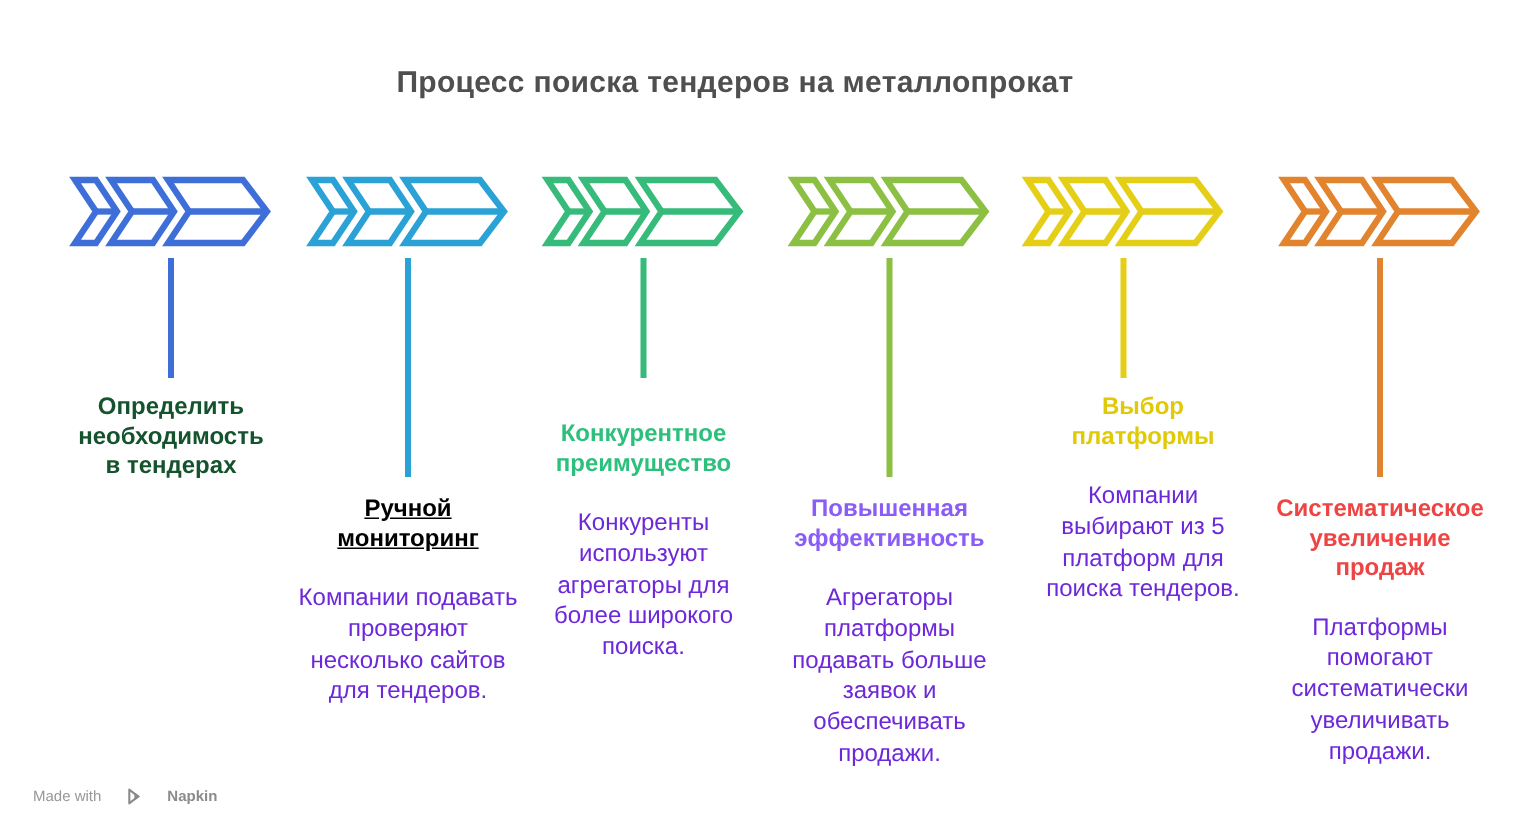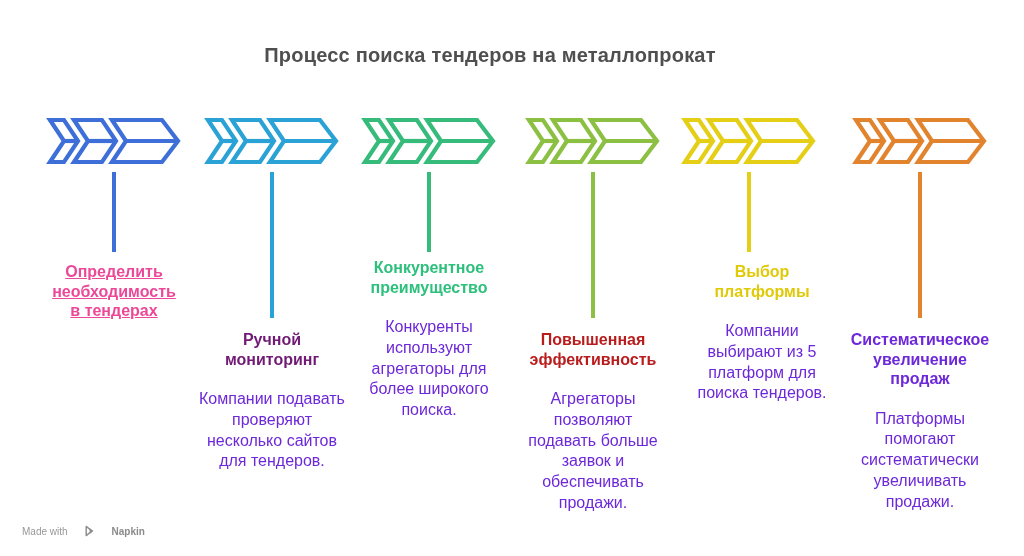--- a/index.html
+++ b/index.html
@@ -37,73 +37,73 @@
       <svg viewBox="0 0 132 48" width="132" height="48" class="chev-svg" style="left: 48px; top: 117px;">
         <polygon points="2,3 16,3 30,24 16,45 2,45 16,24" fill="none" stroke="#3e6fd8" stroke-width="4.2" stroke-linejoin="miter"></polygon>
         <line x1="16" y1="24" x2="30" y2="24" stroke="#3e6fd8" stroke-width="4.2"></line>
         <polygon points="26,3 54,3 68,24 54,45 26,45 40,24" fill="none" stroke="#3e6fd8" stroke-width="4.2" stroke-linejoin="miter"></polygon>
         <line x1="40" y1="24" x2="68" y2="24" stroke="#3e6fd8" stroke-width="4.2"></line>
         <polygon points="64,3 114,3 130,24 114,45 64,45 78,24" fill="none" stroke="#3e6fd8" stroke-width="4.2" stroke-linejoin="miter"></polygon>
         <line x1="78" y1="24" x2="130" y2="24" stroke="#3e6fd8" stroke-width="4.2"></line>
       </svg>
       <div class="connector" style="left: 112px; top: 172px; height: 80px; background: rgb(62, 111, 216);"></div>
       <div class="step-text" style="left: 24px; top: 262px;">
-        <div class="step-heading" style="color: #ec4899; text-decoration: underline;">Определить
+        <div class="step-heading" style="color: #14532d;">Определить
 необходимость
 в тендерах</div>
       </div>
       <svg viewBox="0 0 132 48" width="132" height="48" class="chev-svg" style="left: 206px; top: 117px;">
         <polygon points="2,3 16,3 30,24 16,45 2,45 16,24" fill="none" stroke="#2aa2d6" stroke-width="4.2" stroke-linejoin="miter"></polygon>
         <line x1="16" y1="24" x2="30" y2="24" stroke="#2aa2d6" stroke-width="4.2"></line>
         <polygon points="26,3 54,3 68,24 54,45 26,45 40,24" fill="none" stroke="#2aa2d6" stroke-width="4.2" stroke-linejoin="miter"></polygon>
         <line x1="40" y1="24" x2="68" y2="24" stroke="#2aa2d6" stroke-width="4.2"></line>
         <polygon points="64,3 114,3 130,24 114,45 64,45 78,24" fill="none" stroke="#2aa2d6" stroke-width="4.2" stroke-linejoin="miter"></polygon>
         <line x1="78" y1="24" x2="130" y2="24" stroke="#2aa2d6" stroke-width="4.2"></line>
       </svg>
       <div class="connector" style="left: 270px; top: 172px; height: 146px; background: rgb(42, 162, 214);"></div>
       <div class="step-text" style="left: 182px; top: 330px;">
-        <div class="step-heading" style="color: #701a75;">Ручной
+        <div class="step-heading" style="color: #000000; text-decoration: underline;">Ручной
 мониторинг</div>
         <div class="step-desc">Компании подавать
 проверяют
 несколько сайтов
 для тендеров.</div>
       </div>
       <svg viewBox="0 0 132 48" width="132" height="48" class="chev-svg" style="left: 363px; top: 117px;">
         <polygon points="2,3 16,3 30,24 16,45 2,45 16,24" fill="none" stroke="#36bb7b" stroke-width="4.2" stroke-linejoin="miter"></polygon>
         <line x1="16" y1="24" x2="30" y2="24" stroke="#36bb7b" stroke-width="4.2"></line>
         <polygon points="26,3 54,3 68,24 54,45 26,45 40,24" fill="none" stroke="#36bb7b" stroke-width="4.2" stroke-linejoin="miter"></polygon>
         <line x1="40" y1="24" x2="68" y2="24" stroke="#36bb7b" stroke-width="4.2"></line>
         <polygon points="64,3 114,3 130,24 114,45 64,45 78,24" fill="none" stroke="#36bb7b" stroke-width="4.2" stroke-linejoin="miter"></polygon>
         <line x1="78" y1="24" x2="130" y2="24" stroke="#36bb7b" stroke-width="4.2"></line>
       </svg>
       <div class="connector" style="left: 427px; top: 172px; height: 80px; background: rgb(54, 187, 123);"></div>
-      <div class="step-text" style="left: 339px; top: 258px;">
+      <div class="step-text" style="left: 339px; top: 280px;">
         <div class="step-heading" style="color: rgb(44, 192, 124);">Конкурентное
 преимущество</div>
         <div class="step-desc">Конкуренты
 используют
 агрегаторы для
 более широкого
 поиска.</div>
       </div>
       <svg viewBox="0 0 132 48" width="132" height="48" class="chev-svg" style="left: 527px; top: 117px;">
         <polygon points="2,3 16,3 30,24 16,45 2,45 16,24" fill="none" stroke="#8bc043" stroke-width="4.2" stroke-linejoin="miter"></polygon>
         <line x1="16" y1="24" x2="30" y2="24" stroke="#8bc043" stroke-width="4.2"></line>
         <polygon points="26,3 54,3 68,24 54,45 26,45 40,24" fill="none" stroke="#8bc043" stroke-width="4.2" stroke-linejoin="miter"></polygon>
         <line x1="40" y1="24" x2="68" y2="24" stroke="#8bc043" stroke-width="4.2"></line>
         <polygon points="64,3 114,3 130,24 114,45 64,45 78,24" fill="none" stroke="#8bc043" stroke-width="4.2" stroke-linejoin="miter"></polygon>
         <line x1="78" y1="24" x2="130" y2="24" stroke="#8bc043" stroke-width="4.2"></line>
       </svg>
       <div class="connector" style="left: 591px; top: 172px; height: 146px; background: rgb(139, 192, 67);"></div>
       <div class="step-text" style="left: 503px; top: 330px;">
-        <div class="step-heading" style="color: #b91c1c;">Повышенная
+        <div class="step-heading" style="color: #8b5cf6;">Повышенная
 эффективность</div>
         <div class="step-desc">Агрегаторы
-позволяют
+платформы
 подавать больше
 заявок и
 обеспечивать
 продажи.</div>
       </div>
       <svg viewBox="0 0 132 48" width="132" height="48" class="chev-svg" style="left: 683px; top: 117px;">
         <polygon points="2,3 16,3 30,24 16,45 2,45 16,24" fill="none" stroke="#e5ce16" stroke-width="4.2" stroke-linejoin="miter"></polygon>
         <line x1="16" y1="24" x2="30" y2="24" stroke="#e5ce16" stroke-width="4.2"></line>
         <polygon points="26,3 54,3 68,24 54,45 26,45 40,24" fill="none" stroke="#e5ce16" stroke-width="4.2" stroke-linejoin="miter"></polygon>
         <line x1="40" y1="24" x2="68" y2="24" stroke="#e5ce16" stroke-width="4.2"></line>
@@ -122,21 +122,21 @@
       <svg viewBox="0 0 132 48" width="132" height="48" class="chev-svg" style="left: 854px; top: 117px;">
         <polygon points="2,3 16,3 30,24 16,45 2,45 16,24" fill="none" stroke="#e2832e" stroke-width="4.2" stroke-linejoin="miter"></polygon>
         <line x1="16" y1="24" x2="30" y2="24" stroke="#e2832e" stroke-width="4.2"></line>
         <polygon points="26,3 54,3 68,24 54,45 26,45 40,24" fill="none" stroke="#e2832e" stroke-width="4.2" stroke-linejoin="miter"></polygon>
         <line x1="40" y1="24" x2="68" y2="24" stroke="#e2832e" stroke-width="4.2"></line>
         <polygon points="64,3 114,3 130,24 114,45 64,45 78,24" fill="none" stroke="#e2832e" stroke-width="4.2" stroke-linejoin="miter"></polygon>
         <line x1="78" y1="24" x2="130" y2="24" stroke="#e2832e" stroke-width="4.2"></line>
       </svg>
       <div class="connector" style="left: 918px; top: 172px; height: 146px; background: rgb(226, 131, 46);"></div>
       <div class="step-text" style="left: 830px; top: 330px;">
-        <div class="step-heading" style="color: #6d28d9;">Систематическое
+        <div class="step-heading" style="color: #ef4444;">Систематическое
 увеличение
 продаж</div>
         <div class="step-desc">Платформы
 помогают
 систематически
 увеличивать
 продажи.</div>
       </div>
     </div>
   <div class="footer">

